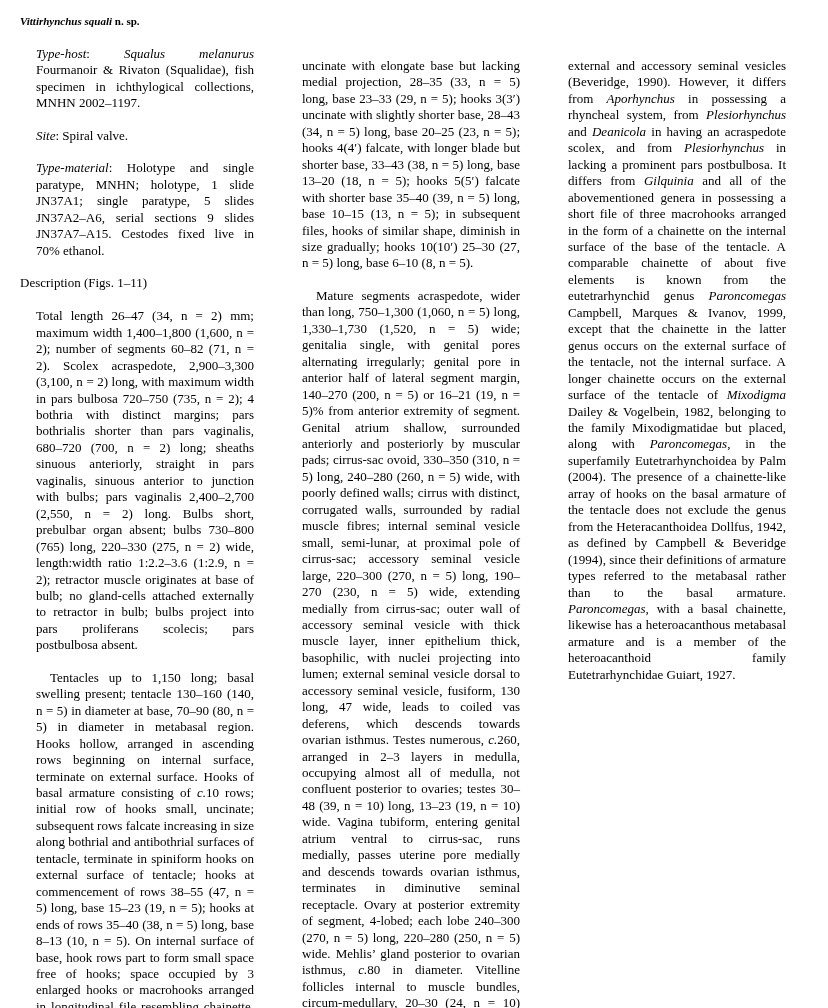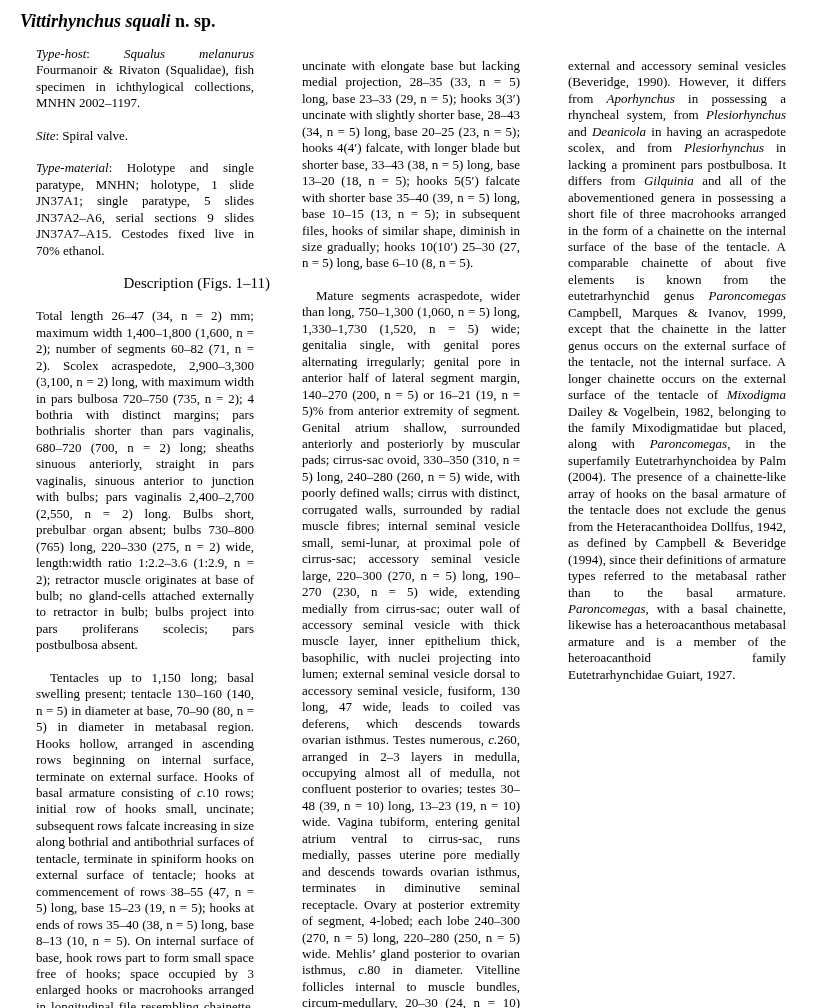--- a/index.html
+++ b/index.html
@@ -27,32 +27,32 @@
     flex: 0 0 250px;
     font-size: 13px;
     line-height: 16.45px;
     text-align: justify;
     text-justify: inter-word;
   }
   .col.offset-top {
     padding-top: 29px;
   }
   h1.title {
-    font-size: 18px;
+    font-size: 11px;
     line-height: 17px;
     font-weight: bold;
     margin: 0 0 12px 0;
     text-align: left;
   }
   h2.heading {
-    font-size: 15px;
+    font-size: 13px;
     line-height: 16.45px;
     font-weight: normal;
     margin: 16.45px 0;
-    text-align: right;
+    text-align: left;
   }
   p.para {
     margin: 16px;
   }
   p.para.indent {
     text-indent: 14px;
   }
 </style>
 </head>
 <body>

